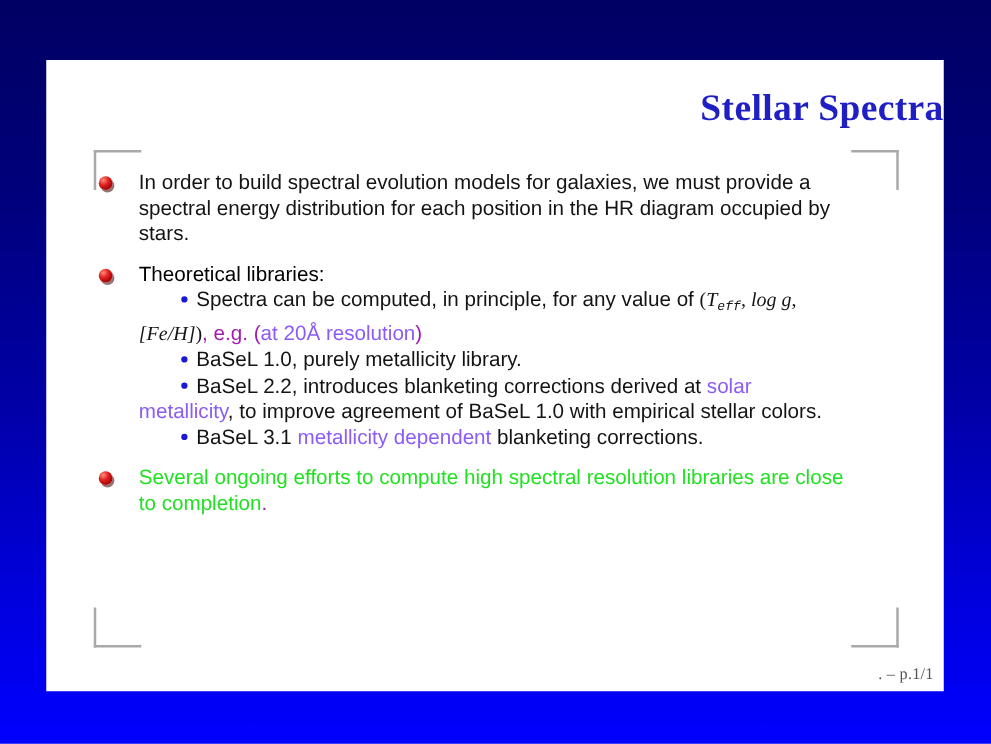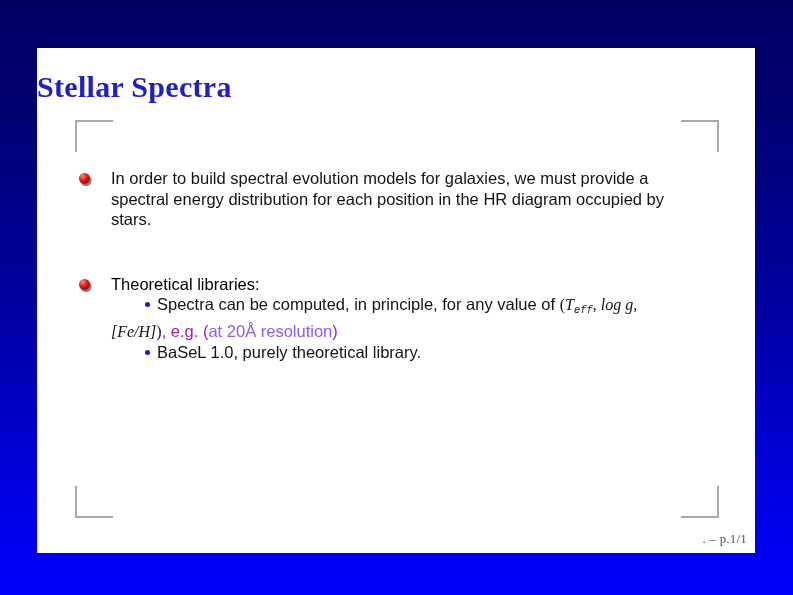--- a/index.html
+++ b/index.html
@@ -27,21 +27,21 @@
     background: #ffffff;
     overflow: hidden;
   }
 
   
   .slide-title {
     position: absolute;
     left: 0;
     top: 22px;
     width: 718px;
-    text-align: left;
+    text-align: right;
     font-family: "Liberation Serif", serif;
     font-weight: bold;
     font-size: 30px;
     letter-spacing: 0.3px;
     color: #1f1fc4;
   }
 
   
   .corner {
     position: absolute;
@@ -60,21 +60,21 @@
   .body-area {
     position: absolute;
     left: 74px;
     top: 88px;
     width: 566px;
     font-size: 16.5px;
     line-height: 20.5px;
     color: #141414;
   }
 
-  .blk { position: relative; margin-bottom: 4px; margin-top: 32px; }
+  .blk { position: relative; margin-bottom: 4px; }
 
   
   .ball {
     position: absolute;
     left: -32px;
     top: 5px;
     width: 11px;
     height: 11px;
     border-radius: 50%;
     background: radial-gradient(circle at 33% 28%, #ff8c7a 0%, #e02020 38%, #9c0000 78%, #6b0000 100%);
@@ -156,28 +156,42 @@
 
         <div class="hang">
           <span style="padding-left:34px;text-align:right;">
             <span class="dot"></span><span>Spectra can be computed, in principle, for any value of</span>
           </span>
           <span class="math"><span class="brk">(</span><span>T</span><sub>eff</sub><span class="brk">,</span> <span>log g</span><span class="brk">,</span> <span>[Fe/H]</span><span class="brk">)</span></span><span class="c-black">, e.g. (</span><span class="c-red">at 20Å resolution</span><span class="c-black">)</span>
         </div>
 
         <div class="hang">
           <span style="padding-left:34px;">
-            <span class="dot"></span><span>BaSeL 1.0, purely theoretical library.</span>
+            <span class="dot"></span><span>BaSeL 1.0, purely metallicity library.</span>
           </span>
         </div>
 
+        <div class="hang">
+          <span style="padding-left:34px;">
+            <span class="dot"></span><span>BaSeL 2.2, introduces blanketing corrections derived at </span>
+          </span><span class="c-red">solar metallicity</span><span>, to improve agreement of BaSeL 1.0 with empirical stellar colors.</span>
+        </div>
 
+        <div class="hang">
+          <span style="padding-left:34px;">
+            <span class="dot"></span><span>BaSeL 3.1 </span>
+          </span><span class="c-red">metallicity dependent</span><span> blanketing corrections.</span>
+        </div>
       </div>
 
       <div class="gap-sm"></div>
 
+      <div class="blk">
+        <span class="ball"></span>
+        <span class="blk-text"><span class="c-green">Several ongoing efforts to compute high spectral resolution libraries are close to completion</span><span class="c-black">.</span></span>
+      </div>
 
     </div>
 
     <div class="page-marker">. – p.1/1</div>
 
   </div>
 </div>
 
 </body></html>

